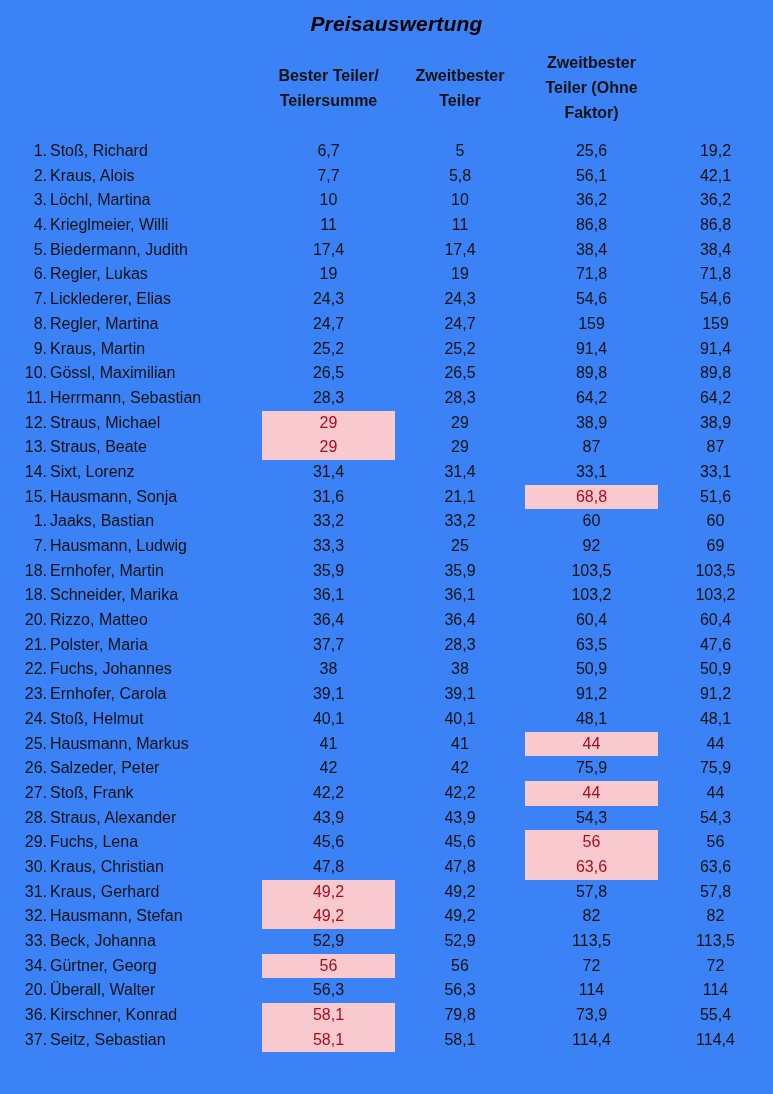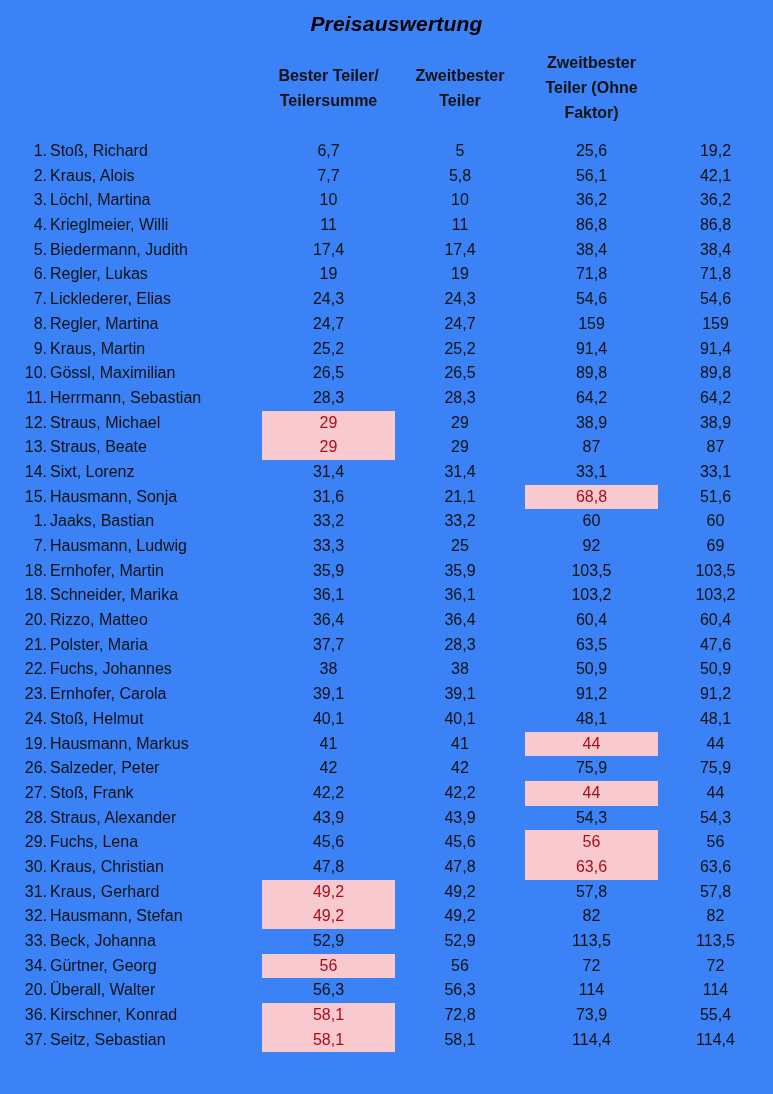--- a/index.html
+++ b/index.html
@@ -109,28 +109,28 @@
       <div class="row"><div class="cell rank">15.</div><div class="cell name">Hausmann, Sonja</div><div class="cell val">31,6</div><div class="cell val">21,1</div><div class="cell val hl">68,8</div><div class="cell val">51,6</div></div>
       <div class="row"><div class="cell rank">1.</div><div class="cell name">Jaaks, Bastian</div><div class="cell val">33,2</div><div class="cell val">33,2</div><div class="cell val">60</div><div class="cell val">60</div></div>
       <div class="row"><div class="cell rank">7.</div><div class="cell name">Hausmann, Ludwig</div><div class="cell val">33,3</div><div class="cell val">25</div><div class="cell val">92</div><div class="cell val">69</div></div>
       <div class="row"><div class="cell rank">18.</div><div class="cell name">Ernhofer, Martin</div><div class="cell val">35,9</div><div class="cell val">35,9</div><div class="cell val">103,5</div><div class="cell val">103,5</div></div>
       <div class="row"><div class="cell rank">18.</div><div class="cell name">Schneider, Marika</div><div class="cell val">36,1</div><div class="cell val">36,1</div><div class="cell val">103,2</div><div class="cell val">103,2</div></div>
       <div class="row"><div class="cell rank">20.</div><div class="cell name">Rizzo, Matteo</div><div class="cell val">36,4</div><div class="cell val">36,4</div><div class="cell val">60,4</div><div class="cell val">60,4</div></div>
       <div class="row"><div class="cell rank">21.</div><div class="cell name">Polster, Maria</div><div class="cell val">37,7</div><div class="cell val">28,3</div><div class="cell val">63,5</div><div class="cell val">47,6</div></div>
       <div class="row"><div class="cell rank">22.</div><div class="cell name">Fuchs, Johannes</div><div class="cell val">38</div><div class="cell val">38</div><div class="cell val">50,9</div><div class="cell val">50,9</div></div>
       <div class="row"><div class="cell rank">23.</div><div class="cell name">Ernhofer, Carola</div><div class="cell val">39,1</div><div class="cell val">39,1</div><div class="cell val">91,2</div><div class="cell val">91,2</div></div>
       <div class="row"><div class="cell rank">24.</div><div class="cell name">Stoß, Helmut</div><div class="cell val">40,1</div><div class="cell val">40,1</div><div class="cell val">48,1</div><div class="cell val">48,1</div></div>
-      <div class="row"><div class="cell rank">19.</div><div class="cell name">Hausmann, Markus</div><div class="cell val">41</div><div class="cell val">41</div><div class="cell val hl">44</div><div class="cell val">44</div></div>
+      <div class="row"><div class="cell rank">25.</div><div class="cell name">Hausmann, Markus</div><div class="cell val">41</div><div class="cell val">41</div><div class="cell val hl">44</div><div class="cell val">44</div></div>
       <div class="row"><div class="cell rank">26.</div><div class="cell name">Salzeder, Peter</div><div class="cell val">42</div><div class="cell val">42</div><div class="cell val">75,9</div><div class="cell val">75,9</div></div>
       <div class="row"><div class="cell rank">27.</div><div class="cell name">Stoß, Frank</div><div class="cell val">42,2</div><div class="cell val">42,2</div><div class="cell val hl">44</div><div class="cell val">44</div></div>
       <div class="row"><div class="cell rank">28.</div><div class="cell name">Straus, Alexander</div><div class="cell val">43,9</div><div class="cell val">43,9</div><div class="cell val">54,3</div><div class="cell val">54,3</div></div>
       <div class="row"><div class="cell rank">29.</div><div class="cell name">Fuchs, Lena</div><div class="cell val">45,6</div><div class="cell val">45,6</div><div class="cell val hl">56</div><div class="cell val">56</div></div>
       <div class="row"><div class="cell rank">30.</div><div class="cell name">Kraus, Christian</div><div class="cell val">47,8</div><div class="cell val">47,8</div><div class="cell val hl">63,6</div><div class="cell val">63,6</div></div>
       <div class="row"><div class="cell rank">31.</div><div class="cell name">Kraus, Gerhard</div><div class="cell val hl">49,2</div><div class="cell val">49,2</div><div class="cell val">57,8</div><div class="cell val">57,8</div></div>
       <div class="row"><div class="cell rank">32.</div><div class="cell name">Hausmann, Stefan</div><div class="cell val hl">49,2</div><div class="cell val">49,2</div><div class="cell val">82</div><div class="cell val">82</div></div>
       <div class="row"><div class="cell rank">33.</div><div class="cell name">Beck, Johanna</div><div class="cell val">52,9</div><div class="cell val">52,9</div><div class="cell val">113,5</div><div class="cell val">113,5</div></div>
       <div class="row"><div class="cell rank">34.</div><div class="cell name">Gürtner, Georg</div><div class="cell val hl">56</div><div class="cell val">56</div><div class="cell val">72</div><div class="cell val">72</div></div>
       <div class="row"><div class="cell rank">20.</div><div class="cell name">Überall, Walter</div><div class="cell val">56,3</div><div class="cell val">56,3</div><div class="cell val">114</div><div class="cell val">114</div></div>
-      <div class="row"><div class="cell rank">36.</div><div class="cell name">Kirschner, Konrad</div><div class="cell val hl">58,1</div><div class="cell val">72,8</div><div class="cell val">73,9</div><div class="cell val">55,4</div></div>
+      <div class="row"><div class="cell rank">36.</div><div class="cell name">Kirschner, Konrad</div><div class="cell val hl">58,1</div><div class="cell val">79,8</div><div class="cell val">73,9</div><div class="cell val">55,4</div></div>
       <div class="row"><div class="cell rank">37.</div><div class="cell name">Seitz, Sebastian</div><div class="cell val hl">58,1</div><div class="cell val">58,1</div><div class="cell val">114,4</div><div class="cell val">114,4</div></div>
     </div>
 
 </div>
 
 </body></html>

